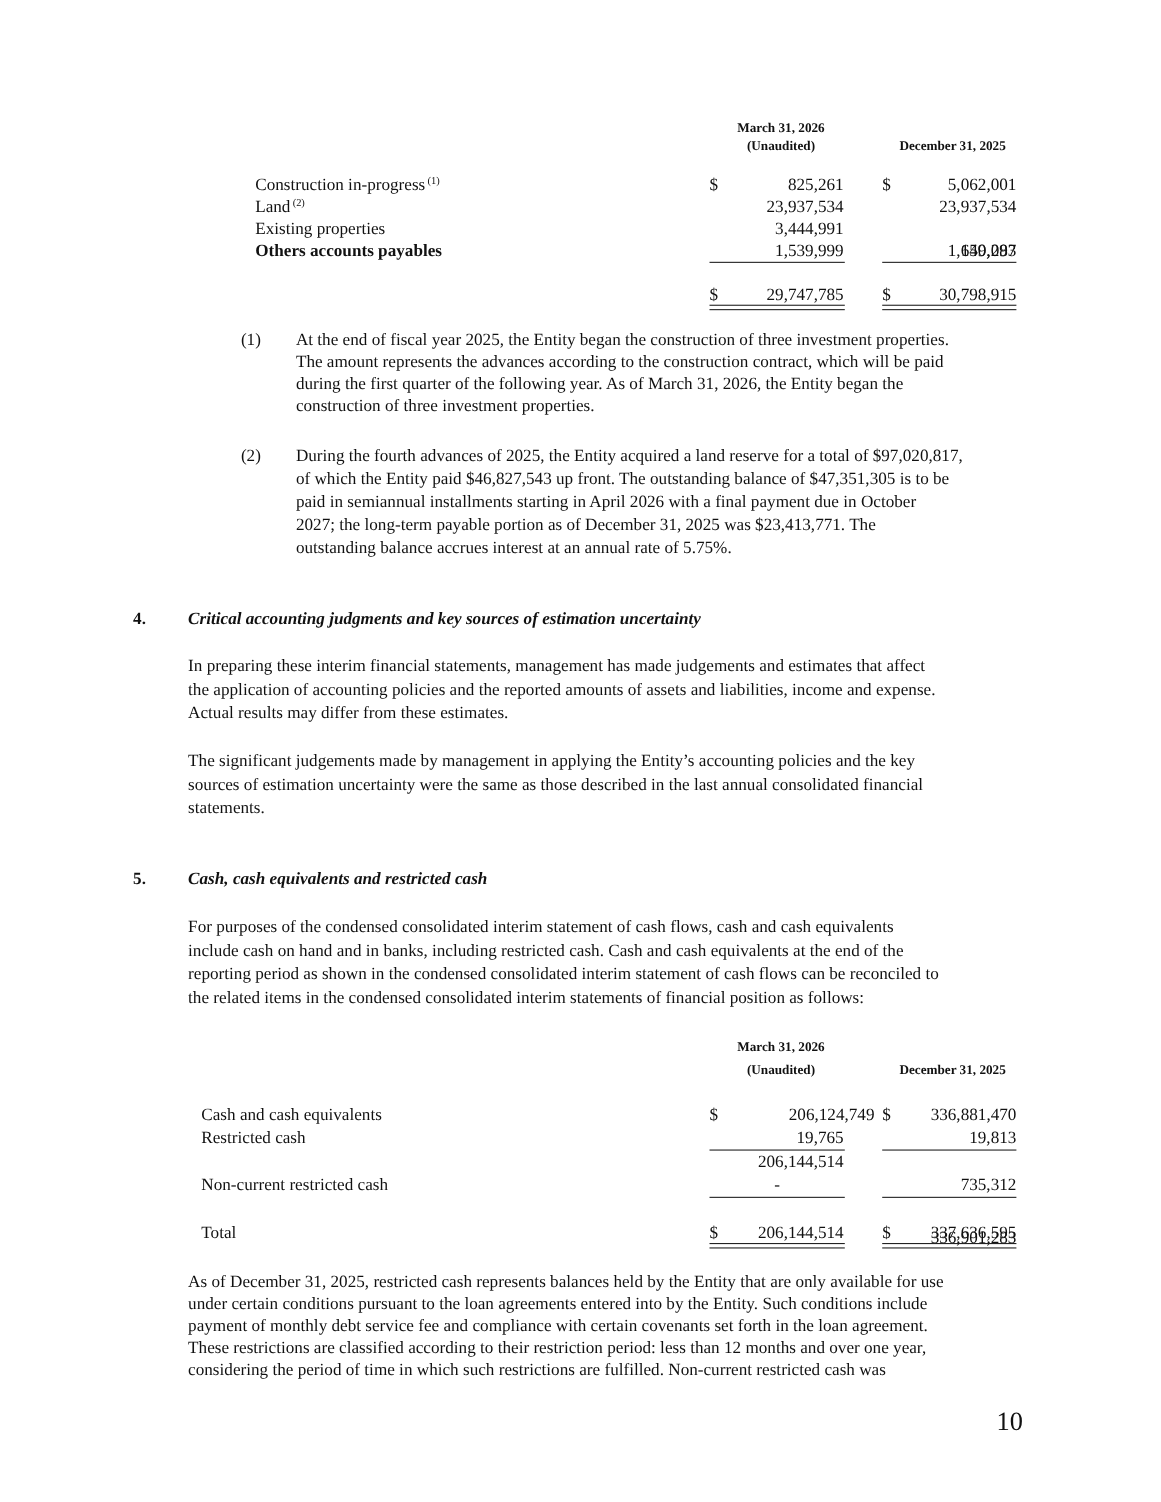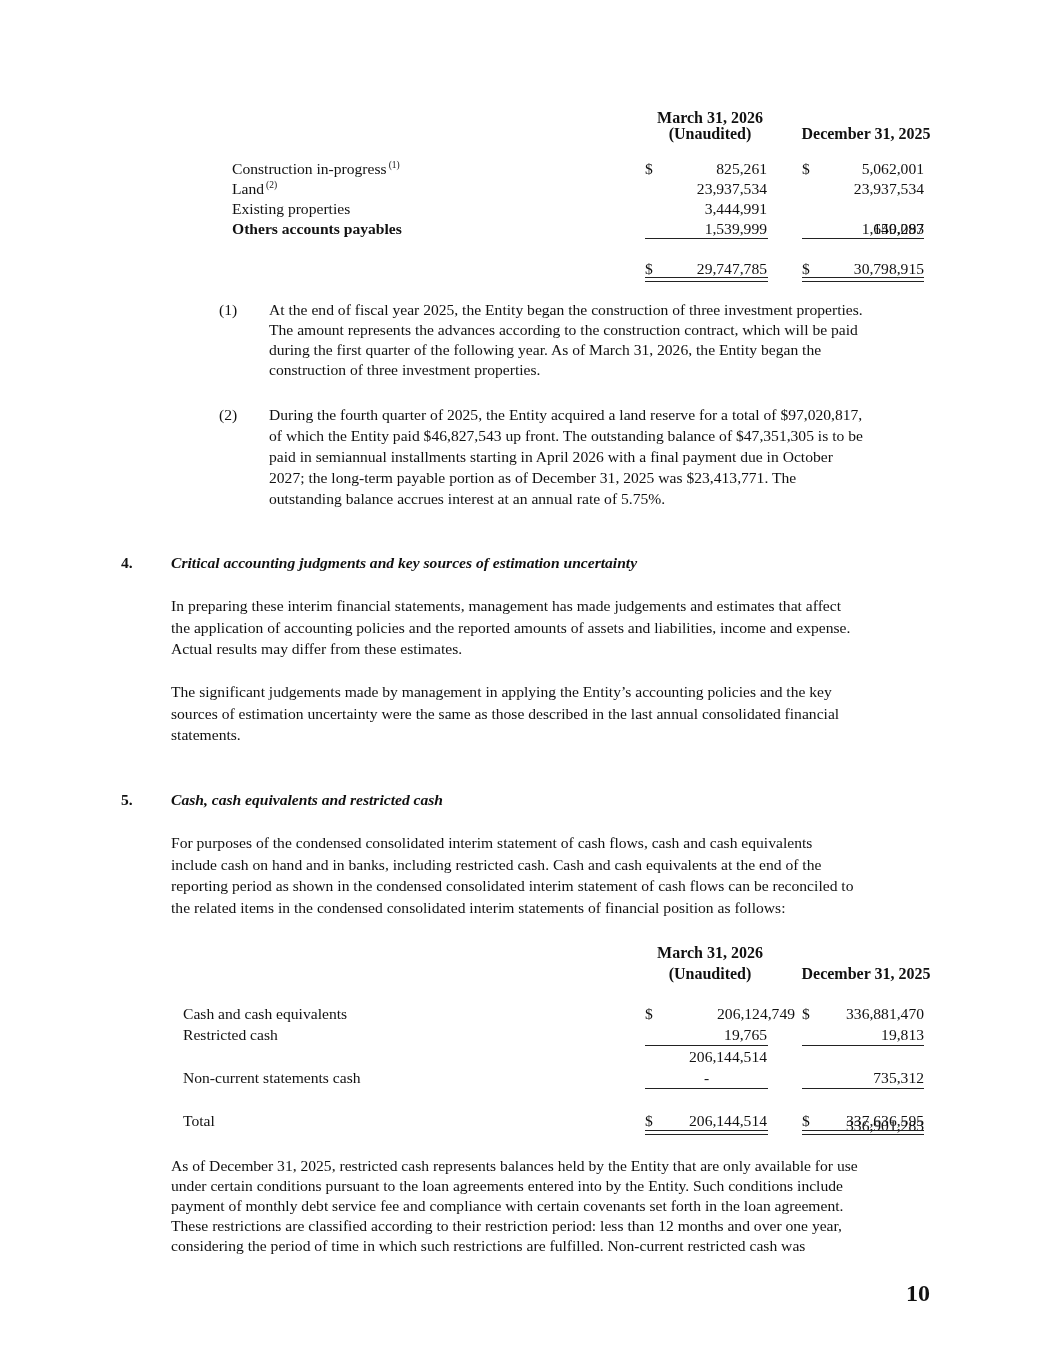--- a/index.html
+++ b/index.html
@@ -2,31 +2,31 @@
 <html><head>
 <meta charset="utf-8">
 <style>
   html, body { margin: 0; padding: 0; background: #ffffff; }
   body {
     width: 1055px; height: 1365px; position: relative; overflow: hidden;
     font-family: "Liberation Serif", "DejaVu Serif", serif;
     color: #111111; font-size: 15.6px;
   }
   .abs { position: absolute; white-space: nowrap; }
-  .hdr { font-weight: bold; font-size: 16px; text-align: center; }
+  .hdr { font-weight: bold; font-size: 12px; text-align: center; }
   .lbl { font-size: 15.6px; }
   .sup { font-size: 9.5px; vertical-align: 6px; margin-left: 2px; }
   .num { text-align: right; font-size: 15.6px; }
   .dollar { font-size: 15.6px; }
   .uline { position: absolute; height: 0; border-top: 1px solid #222; }
   .dline { position: absolute; height: 3px; border-top: 1px solid #222; border-bottom: 1px solid #222; }
   .para { position: absolute; font-size: 15.6px; line-height: 21.2px; white-space: nowrap; }
   .sec-num { font-weight: bold; }
   .sec-title { font-weight: bold; font-style: italic; }
-  .pageno { font-weight: bold; font-size: 24px; }
+  .pageno { font-weight: normal; font-size: 24px; }
 </style>
 </head>
 <body>
 
 <div>
   <div class="abs hdr" style="left:640px; top:109px; width:140px;">March 31, 2026</div>
   <div class="abs hdr" style="left:640px; top:125px; width:140px;">(Unaudited)</div>
   <div class="abs hdr" style="left:796px; top:125px; width:140px;">December 31, 2025</div>
 
   <div class="abs lbl" style="left:232px; top:160px;"><span>Construction in-progress</span><span class="sup">(1)</span></div>
@@ -60,21 +60,21 @@
 <div>
   <div class="para" style="left:219px; top:299px;">(1)</div>
   <div class="para" style="left:269px; top:299px;">At the end of fiscal year 2025, the Entity began the construction of three investment properties.</div>
   <div class="para" style="left:269px; top:319px;">The amount represents the advances according to the construction contract, which will be paid</div>
   <div class="para" style="left:269px; top:339px;text-align:right;">during the first quarter of the following year. As of March 31, 2026, the Entity began the</div>
   <div class="para" style="left:269px; top:359px;">construction of three investment properties.</div>
 </div>
 
 <div>
   <div class="para" style="left:219px; top:404px;">(2)</div>
-  <div class="para" style="left:269px; top:404px;">During the fourth quarter of 2025, the Entity acquired a land reserve for a total of $97,020,817,</div>
+  <div class="para" style="left:269px; top:404px;">During the fourth advances of 2025, the Entity acquired a land reserve for a total of $97,020,817,</div>
   <div class="para" style="left:269px; top:425px;">of which the Entity paid $46,827,543 up front. The outstanding balance of $47,351,305 is to be</div>
   <div class="para" style="left:269px; top:446px;">paid in semiannual installments starting in April 2026 with a final payment due in October</div>
   <div class="para" style="left:269px; top:467px;">2027; the long-term payable portion as of December 31, 2025 was $23,413,771. The</div>
   <div class="para" style="left:269px; top:488px;">outstanding balance accrues interest at an annual rate of 5.75%.</div>
 </div>
 
 <div>
   <div class="para sec-num" style="left:121px; top:552px;">4.</div>
   <div class="para sec-title" style="left:171px; top:552px;">Critical accounting judgments and key sources of estimation uncertainty</div>
 
@@ -109,21 +109,21 @@
 
     <div class="abs lbl" style="left:183px; top:1026px;">Restricted cash</div>
     <div class="abs num" style="left:660px; top:1026px; width:107px;">19,765</div>
     <div class="abs num" style="left:815px; top:1026px; width:109px;">19,813</div>
     <div class="uline" style="left:645px; top:1045px; width:123px;"></div>
     <div class="uline" style="left:802px; top:1045px; width:122px;"></div>
 
     <div class="abs num" style="left:660px; top:1048px; width:107px;">206,144,514</div>
     <div class="abs num" style="left:815px; top:1072px; width:109px;margin-top:45px;">336,901,283</div>
 
-    <div class="abs lbl" style="left:183px; top:1069px;">Non-current statements cash</div>
+    <div class="abs lbl" style="left:183px; top:1069px;">Non-current restricted cash</div>
     <div class="abs num" style="left:645px; top:1069px; width:123px; text-align:center;">-</div>
     <div class="abs num" style="left:815px; top:1069px; width:109px;">735,312</div>
     <div class="uline" style="left:645px; top:1088px; width:123px;"></div>
     <div class="uline" style="left:802px; top:1088px; width:122px;"></div>
 
     <div class="abs lbl" style="left:183px; top:1112px;">Total</div>
     <div class="abs dollar" style="left:645px; top:1112px;">$</div>
     <div class="abs num" style="left:660px; top:1112px; width:107px;">206,144,514</div>
     <div class="abs dollar" style="left:802px; top:1112px;">$</div>
     <div class="abs num" style="left:815px; top:1112px; width:109px;">337,636,595</div>

